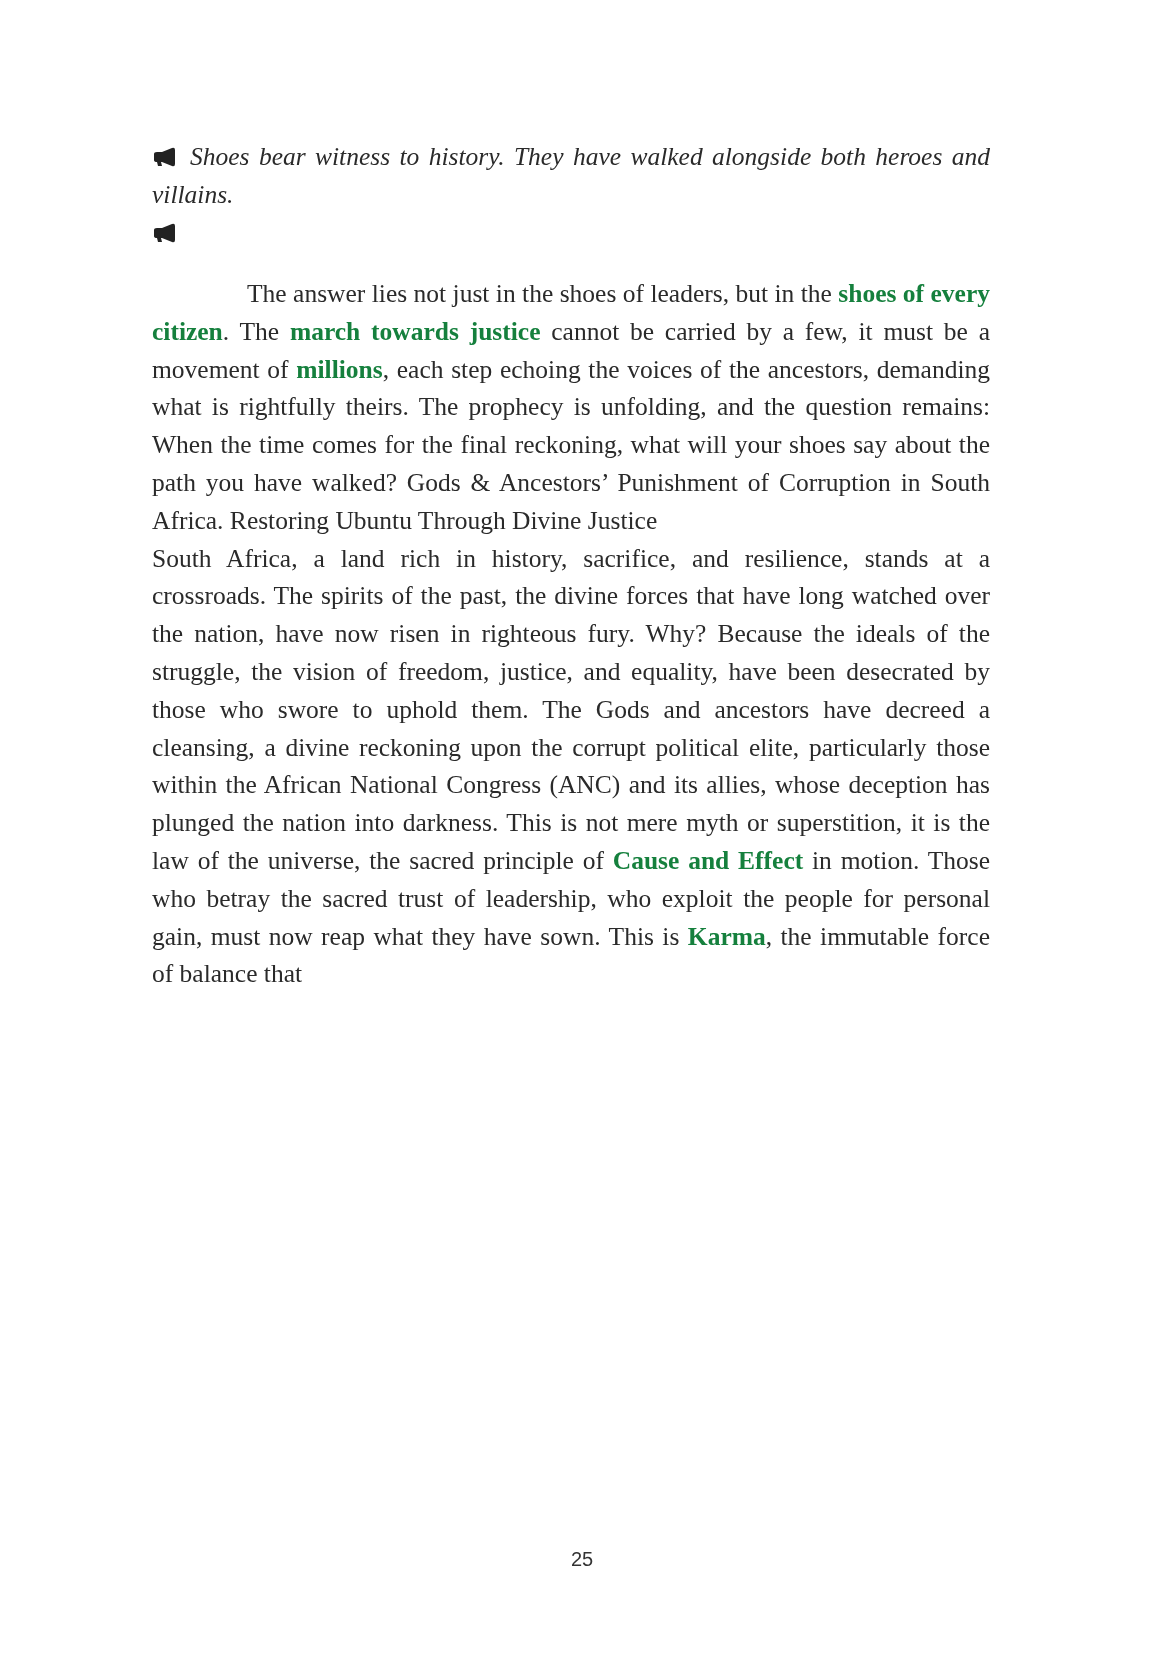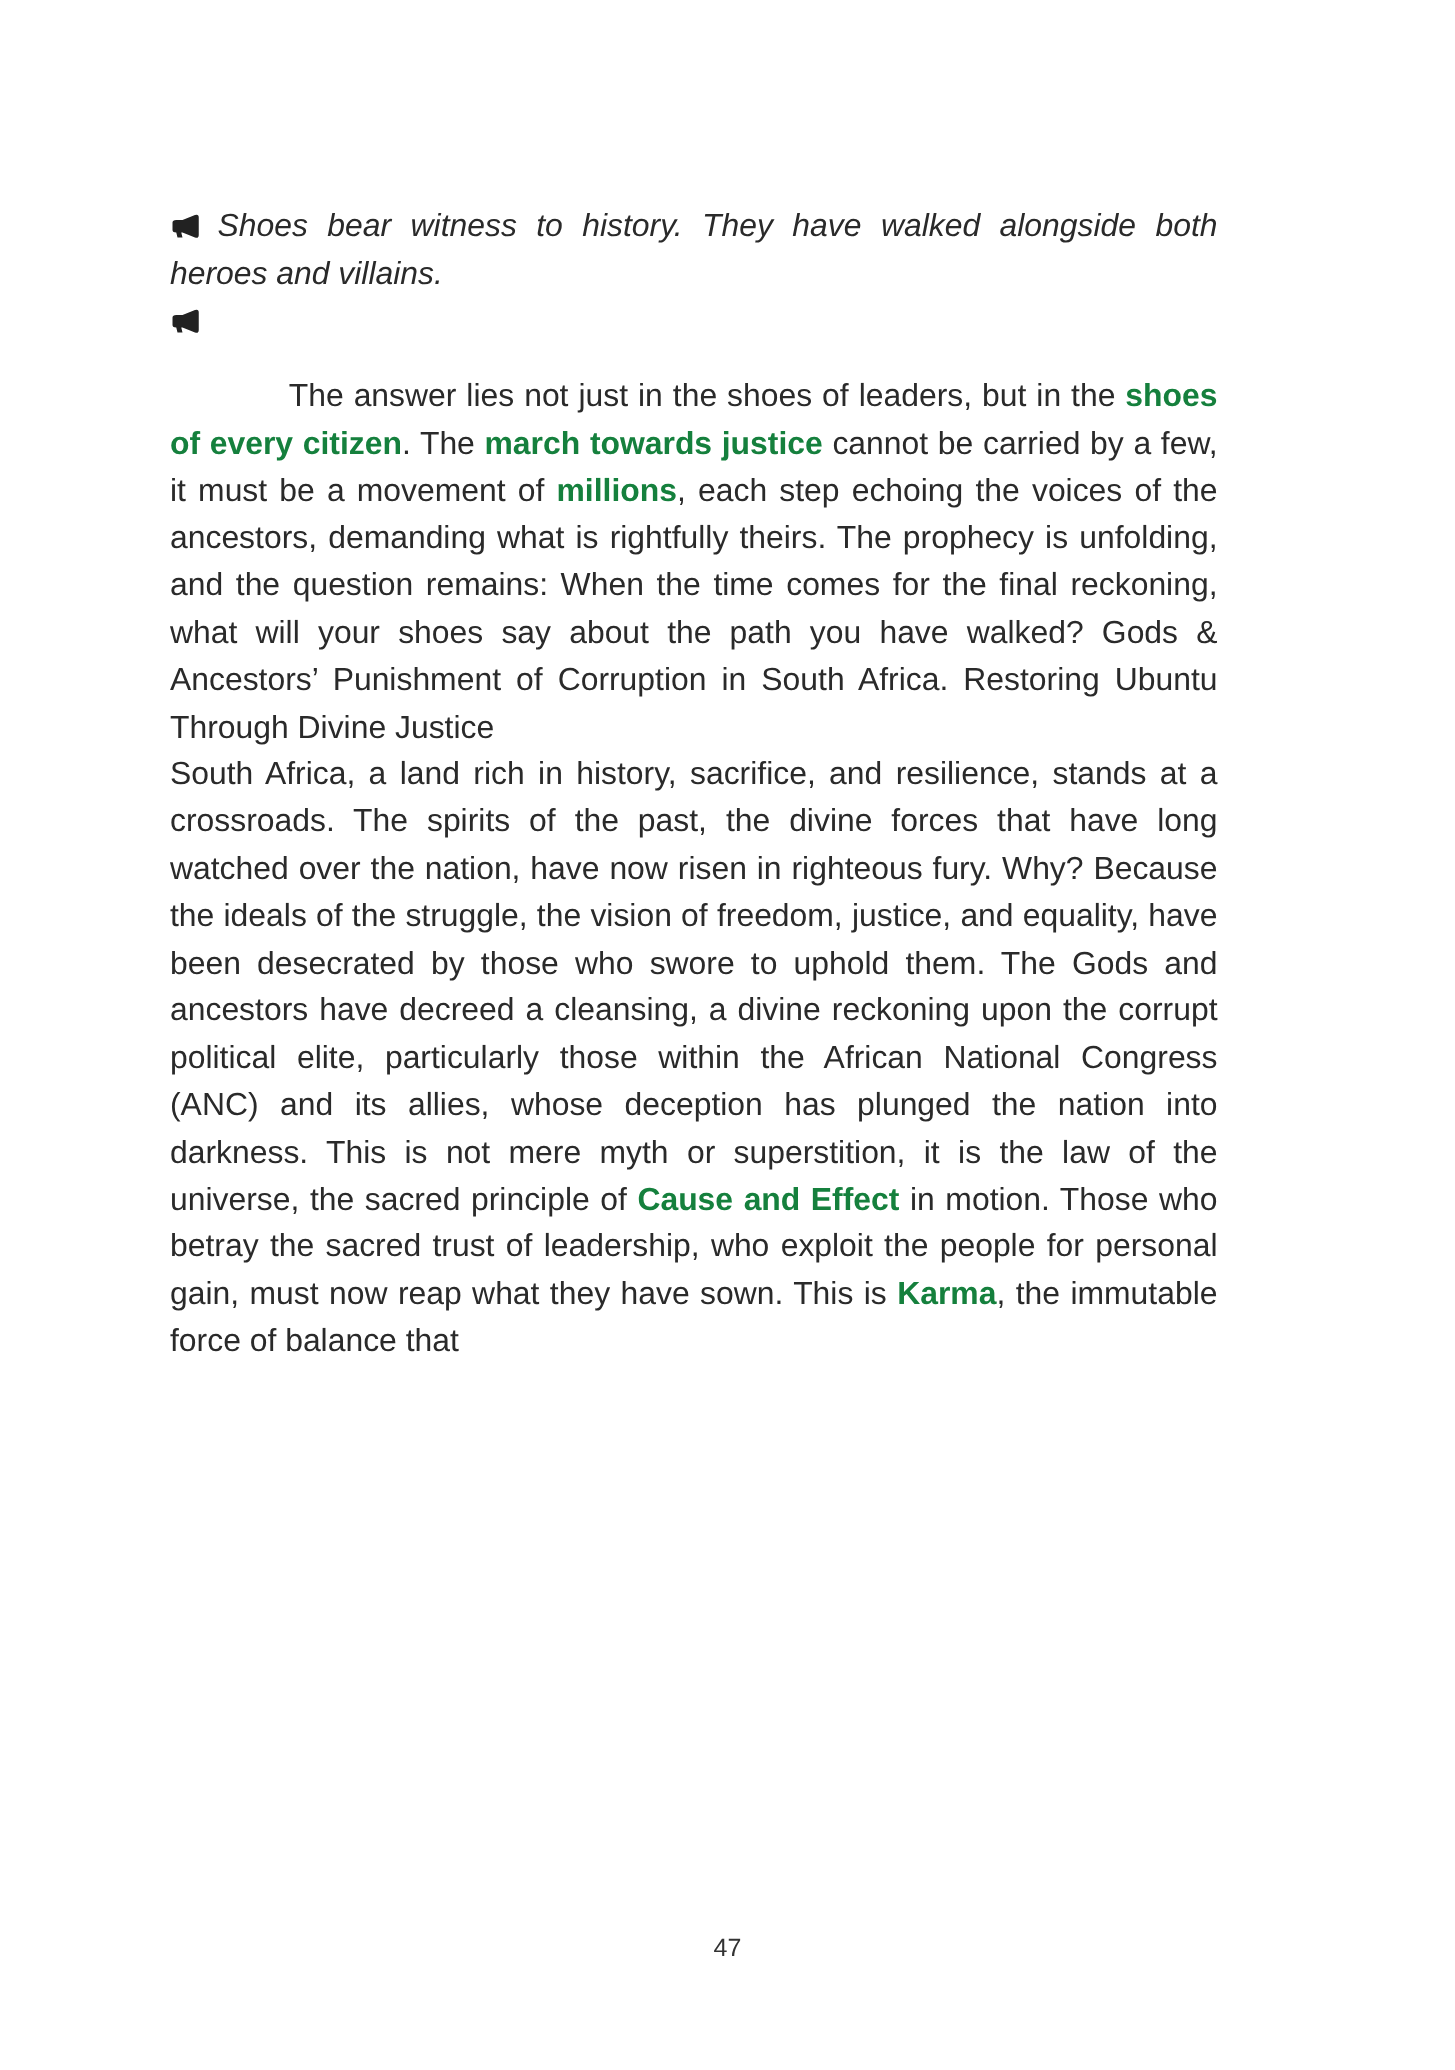--- a/index.html
+++ b/index.html
@@ -1,20 +1,20 @@
 <!DOCTYPE html>
 <html><head>
 <meta charset="utf-8">
 <style>
   html, body { margin: 0; padding: 0; background: #ffffff; }
   body { width: 1164px; height: 1656px; position: relative; overflow: hidden; }
   .page {
-    position: absolute; left: 136px; top: 138px; width: 838px;
-    font-family: Liberation Sans, sans-serif;
-    color: #2a2a2a; font-size: 25.5px; margin-top: 24px;
+    position: absolute; left: 152px; top: 138px; width: 838px;
+    font-family: Liberation Serif, serif;
+    color: #2a2a2a; font-size: 25.5px;
   }
   .bullets { font-style: italic; line-height: 38px; }
   .bullet { text-align: justify; text-align-last: left; margin: 0; }
   .bullet .icon {
     display: inline-block; width: 30px; height: 20px; vertical-align: -2px; margin-right: 8px;
   }
   .para { text-align: justify; line-height: 37.8px; margin: 0; }
   .p1 { margin-top: 23px; text-indent: 95px; }
   b { font-weight: bold; color: #15803d; }
   .heading {
@@ -47,13 +47,13 @@
       </span>
     </p>
   </div>
 
   <p class="para p1"><span>The answer lies not just in the shoes of leaders, but in the </span><b>shoes of every citizen</b><span>. The </span><b>march towards justice</b><span> cannot be carried by a few, it must be a movement of </span><b>millions</b><span>, each step echoing the voices of the ancestors, demanding what is rightfully theirs. The prophecy is unfolding, and the question remains: When the time comes for the final reckoning, what will your shoes say about the path you have walked? Gods &amp; Ancestors’ Punishment of Corruption in South Africa. Restoring Ubuntu Through Divine Justice</span></p>
 
 
   <p class="para p2"><span>South Africa, a land rich in history, sacrifice, and resilience, stands at a crossroads. The spirits of the past, the divine forces that have long watched over the nation, have now risen in righteous fury. Why? Because the ideals of the struggle, the vision of freedom, justice, and equality, have been desecrated by those who swore to uphold them. The Gods and ancestors have decreed a cleansing, a divine reckoning upon the corrupt political elite, particularly those within the African National Congress (ANC) and its allies, whose deception has plunged the nation into darkness. This is not mere myth or superstition, it is the law of the universe, the sacred principle of </span><b>Cause and Effect</b><span> in motion. Those who betray the sacred trust of leadership, who exploit the people for personal gain, must now reap what they have sown. This is </span><b>Karma</b><span>, the immutable force of balance that</span></p>
 </div>
 
-<div class="pagenum">47</div>
+<div class="pagenum">25</div>
 
 </body></html>

